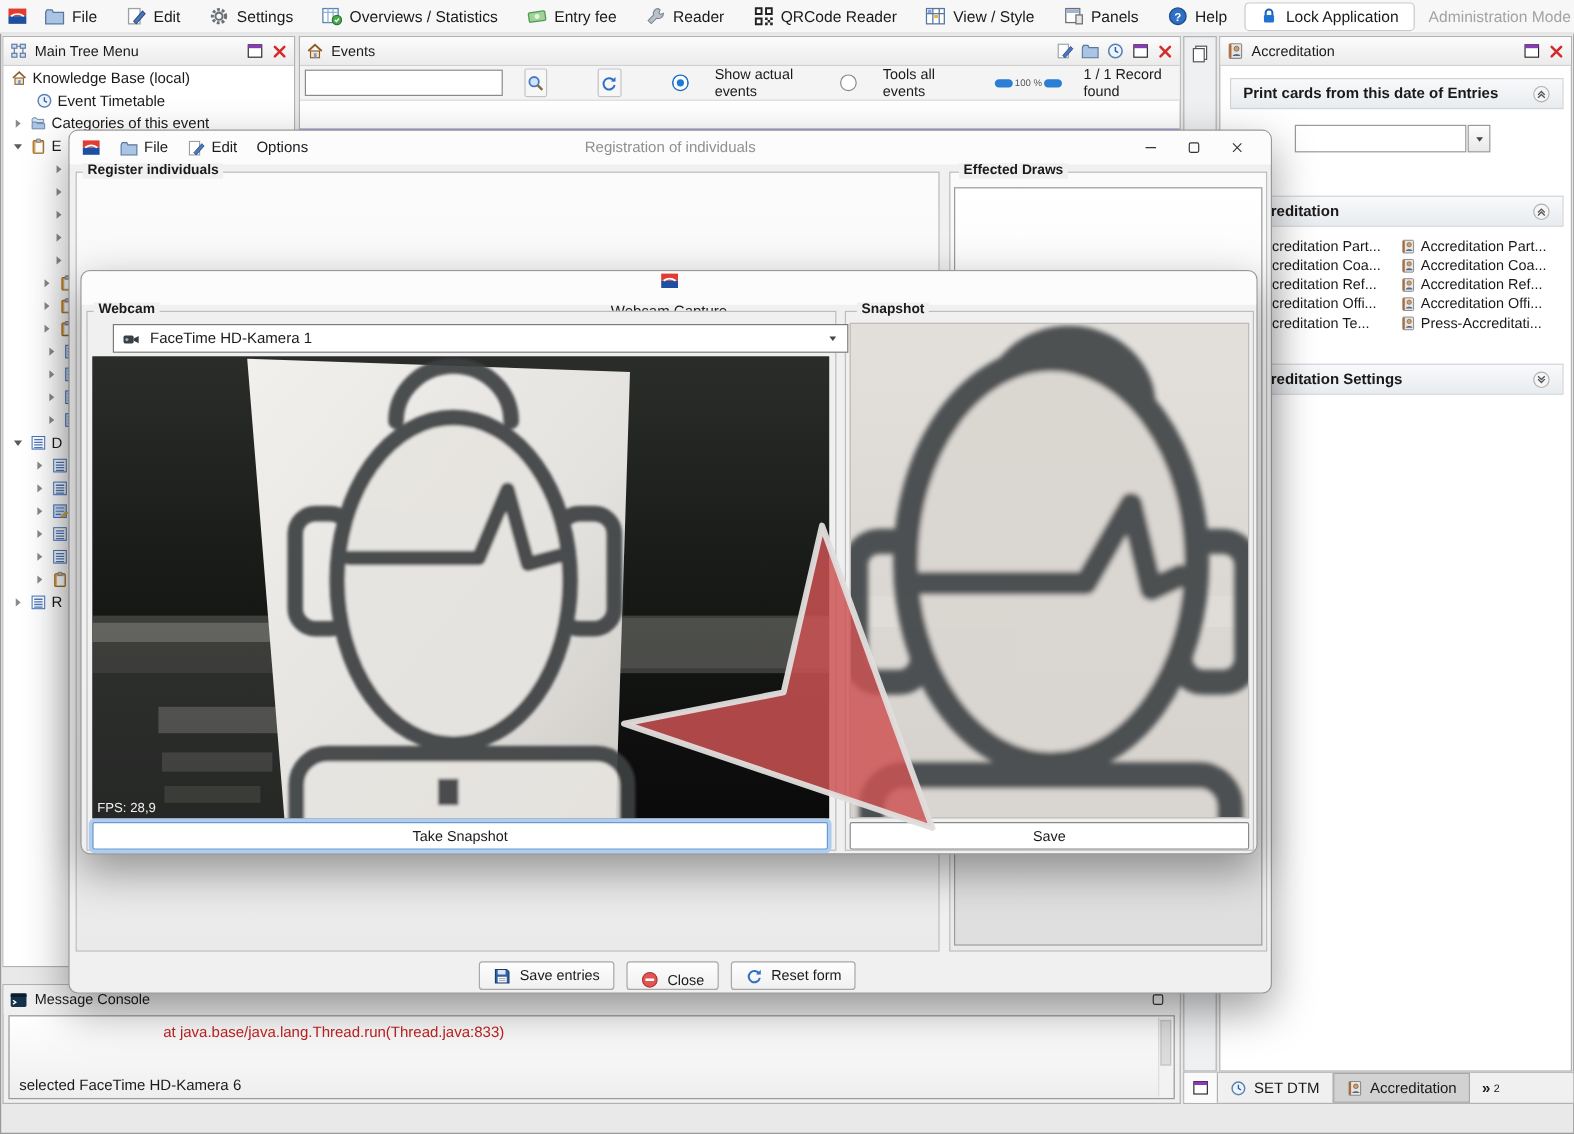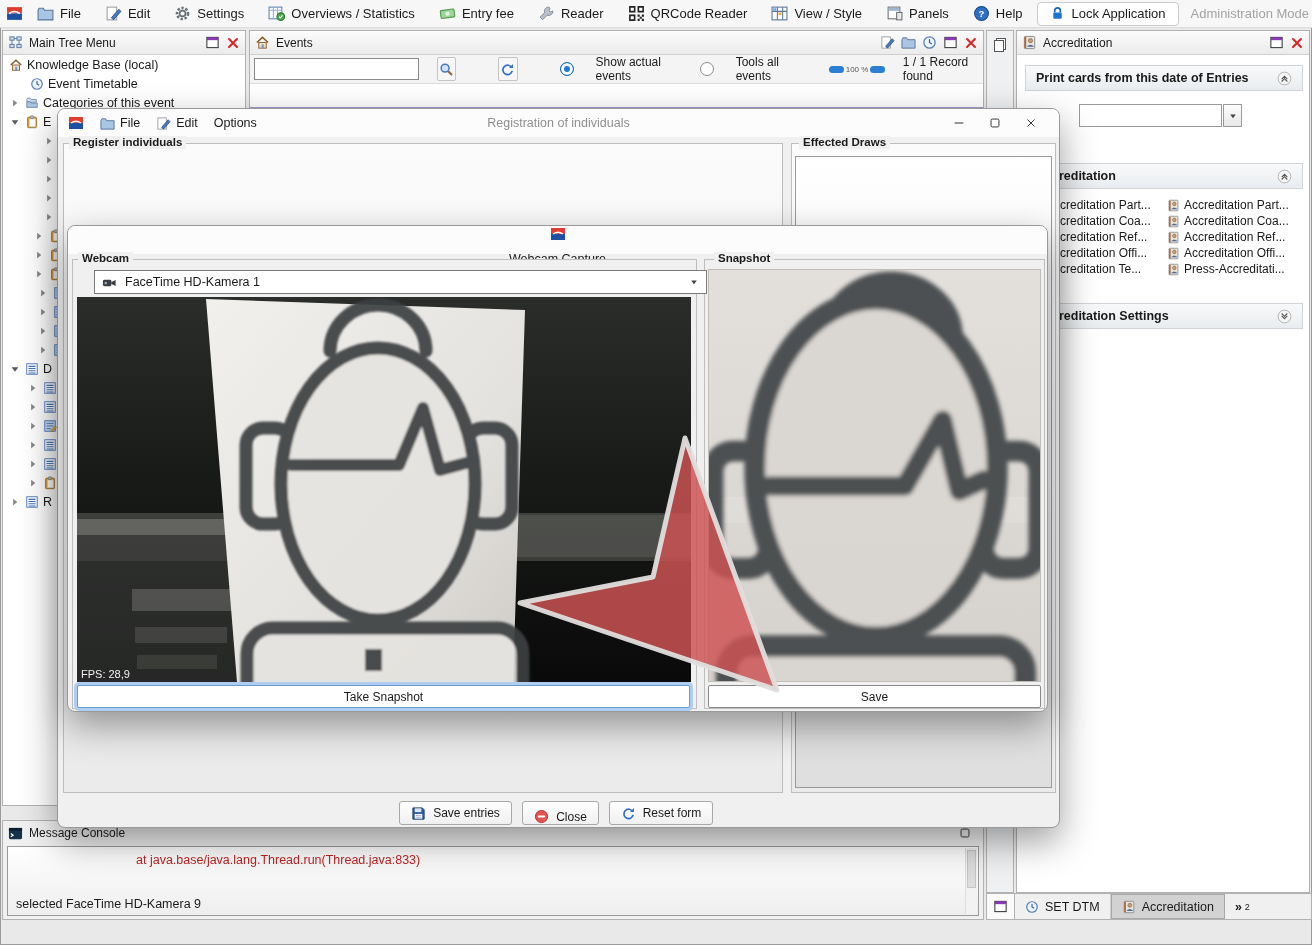--- a/index.html
+++ b/index.html
@@ -811,21 +811,21 @@
       <span class="ico i14" style="margin-right:6px;">
           <svg viewBox="0 0 16 16">
             <rect x="3.5" y="3.5" width="9" height="9" rx="1.5" fill="none" stroke="#333" stroke-width="1.1"></rect>
           </svg>
         </span>
     </div>
     <div id="console-body">
       <div id="console-lines">
           <div class="cline error" style="padding-left:128px;">at java.base/java.lang.Thread.run(Thread.java:833)</div>
           <div class="cline " style="padding-left:8px;"></div>
-          <div class="cline " style="padding-left:8px;">selected FaceTime HD-Kamera 9</div>
+          <div class="cline " style="padding-left:8px;">selected FaceTime HD-Kamera 6</div>
           <div class="cline " style="padding-left:8px;">webcam open</div>
         </div>
       <div id="console-scroll">
           <div id="console-thumb"></div>
         </div>
     </div>
   </div>
 
 
   <div id="tabbar" class="abs">

